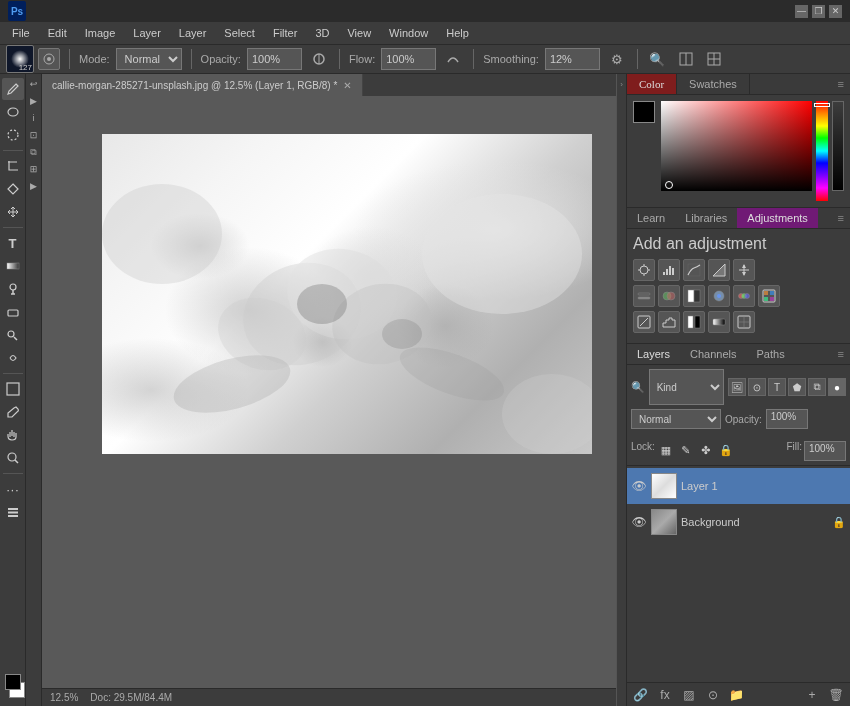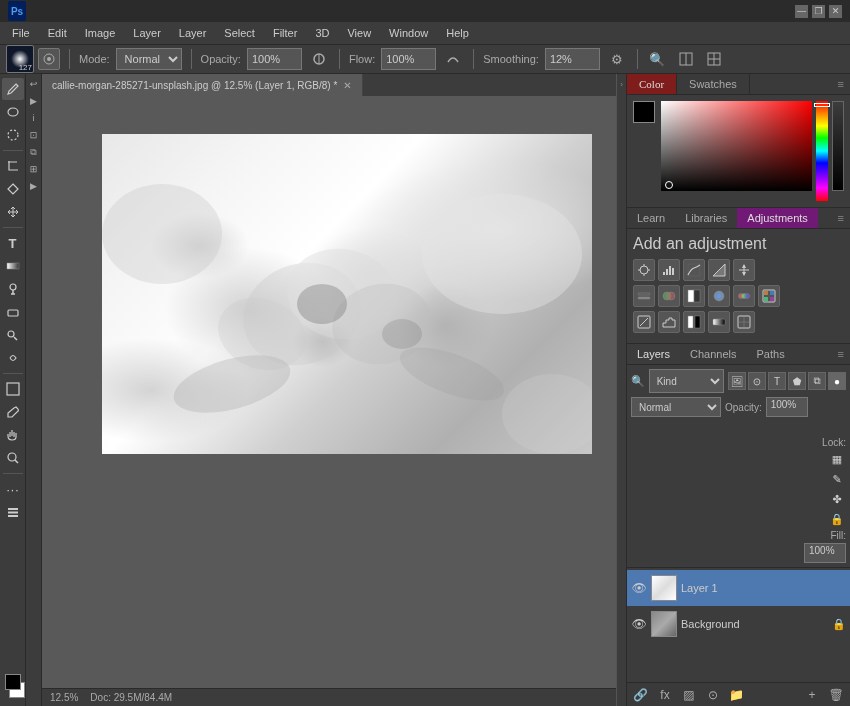--- a/index.html
+++ b/index.html
@@ -514,21 +514,21 @@
       color: #888;
       font-size: 11px;
     }
     .layers-filter-select {
       flex: 1;
       background: #555;
       border: 1px solid #777;
       color: #ccc;
       font-size: 10px;
       padding: 1px 3px;
-      height: 24px;
+      height: 36px;
     }
     .layers-filter-icons {
       display: flex;
       gap: 2px;
     }
     .layers-filter-icon {
       width: 18px;
       height: 18px;
       background: #555;
       border: 1px solid #666;
@@ -561,24 +561,23 @@
       background: #555;
       border: 1px solid #777;
       color: #ccc;
       font-size: 10px;
       padding: 1px 4px;
       height: 20px;
       width: 42px;
     }
     .layers-lock-row {
       display: flex;
-      align-items: flex-end;
+      align-items: flex-start;
       gap: 2px;
-      margin-top: 20px;
-      flex-direction: column;
+      margin-top: 12px;
     }
     .lock-label {
       color: #aaa;
       font-size: 10px;
     }
     .lock-icon-btn {
       width: 18px;
       height: 18px;
       background: transparent;
       border: none;

